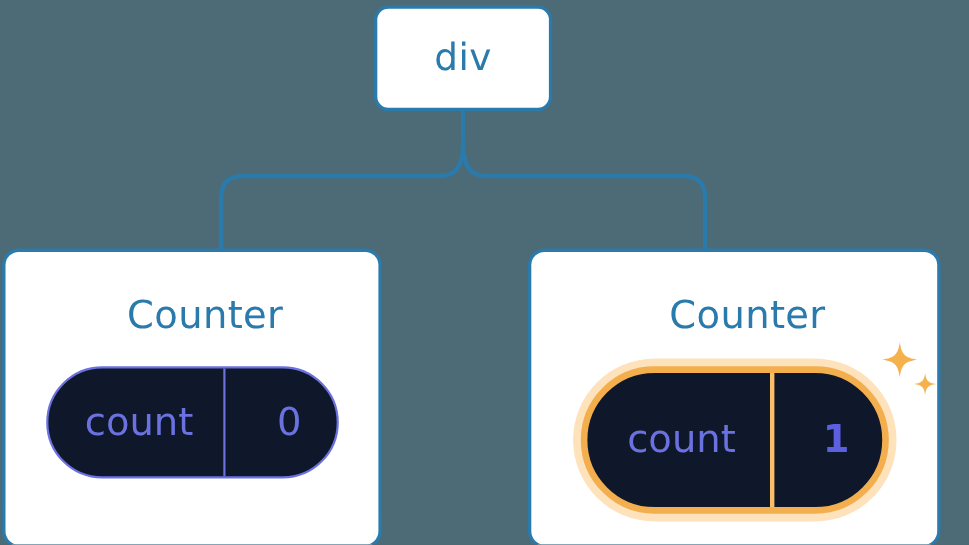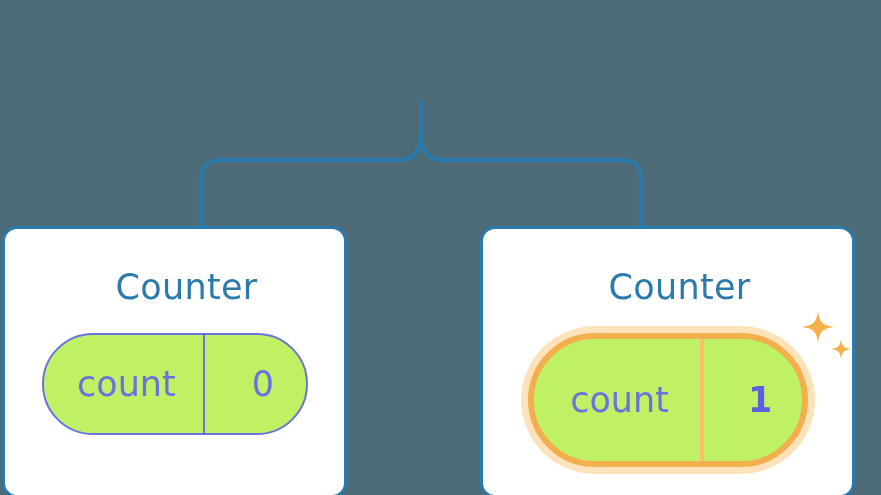--- a/index.html
+++ b/index.html
@@ -79,21 +79,21 @@
   .pill-wrap {
     position: relative;
     display: inline-block;
   }
   .pill {
     position: relative;
     display: flex;
     align-items: stretch;
     height: 102px;
     border-radius: 51px;
-    background: #bef264;
+    background: #0f172a;
     box-sizing: border-box;
     gap: 15px;
   }
   .pill-key, .pill-val {
     display: flex;
     align-items: center;
     justify-content: center;
     box-sizing: border-box;
   }
   .pill-key { font-size: 35px; }
@@ -149,20 +149,23 @@
 <body>
 
 <div id="stage">
 
   <svg id="connectors" viewBox="0 0 881 495" width="881" height="495" fill="none" xmlns="http://www.w3.org/2000/svg">
     <path d="M421 101 L421 131" stroke="#2b7aac" stroke-width="4" stroke-linecap="round"></path>
     <path d="M421 131 Q421 160 401 160 L221 160 Q201 160 201 180 L201 226" stroke="#2b7aac" stroke-width="4" stroke-linecap="round"></path>
     <path d="M421 131 Q421 160 441 160 L621 160 Q641 160 641 180 L641 226" stroke="#2b7aac" stroke-width="4" stroke-linecap="round"></path>
   </svg>
 
+  <div class="node" id="node-div">
+    <span class="node-title-root">div</span>
+  </div>
 
   <div class="node counter-card" id="node-counter-left">
     <span class="node-title">Counter</span>
 
     <div class="pill-wrap">
       <div class="pill plain">
         <div class="pill-key">count</div>
         <div class="pill-val">0</div>
       </div>
     </div>

